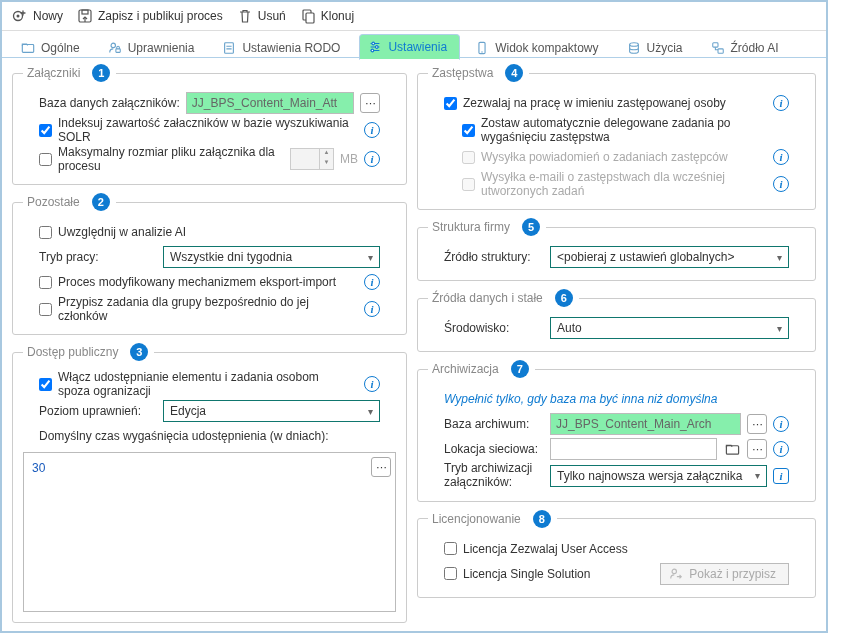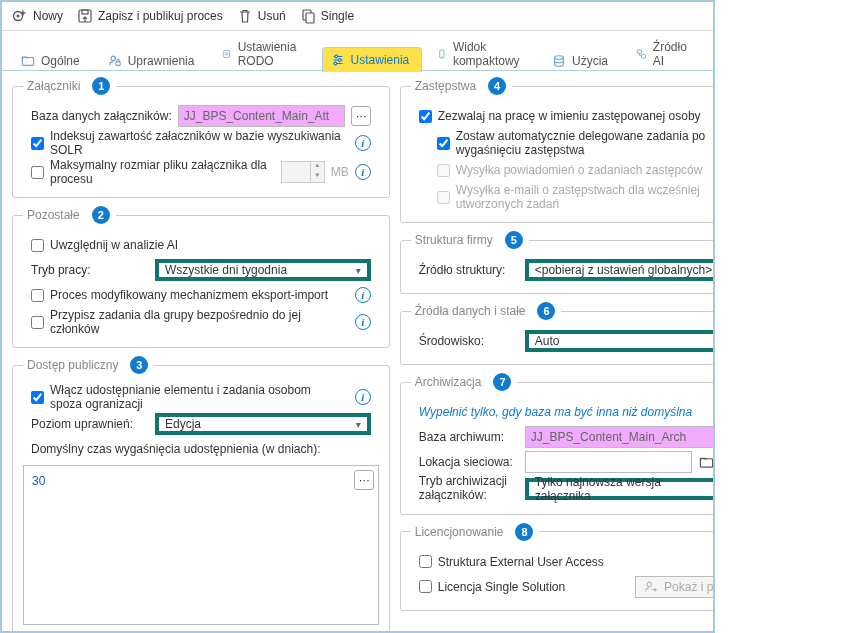--- a/index.html
+++ b/index.html
@@ -2,62 +2,62 @@
 <html><head>
   <meta charset="utf-8">
   <style>
     * { box-sizing: border-box; }
     body {
       margin: 0; padding: 0;
       font-family: "Segoe UI", Tahoma, sans-serif;
       font-size: 12px; color: #333;
       background: #fff;
     }
-    .frame { border: 2px solid #a8c8e0; width: 715px; height: 633px; overflow: hidden; }
+    .frame { border: 2px solid #a8c8e0; width: 828px; height: 633px; overflow: hidden; }
     .toolbar {
       display: flex; align-items: center; padding: 6px 10px; gap: 14px;
       border-bottom: 1px solid #ddd;
     }
     .toolbar-btn { display: flex; align-items: center; gap: 5px; cursor: pointer; color: #333; }
     .tabs {
       display: flex; align-items: flex-end; padding: 0 10px; gap: 6px;
       border-bottom: 1px solid #b0d0e8; margin-bottom: 6px;
     }
     .tab {
       display: flex; align-items: center; gap: 6px;
       padding: 5px 12px 5px 8px; cursor: pointer; color: #555;
       border: 1px solid transparent; border-bottom: none;
       border-radius: 4px 4px 0 0; position: relative; top: 3px;
     }
     .tab.active {
-      color: #0f7bd1; border-color: #b0d0e8; background: #fde047;
+      color: #0f7bd1; border-color: #b0d0e8; background: #86efac;
       border-bottom: 1px solid #fff;
     }
     .content { display: flex; padding: 0 10px 10px 10px; gap: 10px; }
     .col { flex: 1; display: flex; flex-direction: column; gap: 8px; }
     fieldset {
       border: 1px solid #ccc; border-radius: 3px; padding: 8px 10px 10px 10px; margin: 0;
       position: relative;
     }
     legend { color: #888; padding: 0 6px 0 4px; font-size: 12px; display:flex; align-items:center; gap:12px;}
     .badge {
       display: inline-flex; width: 18px; height: 18px; border-radius: 50%;
       background: #0f7bd1; color: #fff; align-items: center; justify-content: center;
       font-size: 11px; font-weight: bold;
     }
-    .row { display: flex; align-items: center; gap: 6px; min-height: 24px; margin: 1px 8px;}
+    .row { display: flex; align-items: center; gap: 6px; min-height: 24px; margin: 1px 16px;}
     .lbl { white-space: nowrap; }
     .lbl.gray { color: #aaa; text-align: center; }
     .txt {
       flex: 1; border: 1px solid #bbb; height: 22px; padding: 2px 5px;
       background: #fff; font-family: inherit; font-size: 12px;
     }
-    .txt.ro { background: #f0abfc; color: #666; }
+    .txt.ro { background: #86efac; color: #666; }
     .sel {
-      flex: 1; border: 4px solid #0f766e; height: 22px; padding: 0 20px 0 6px;
+      flex: 1; border: 1px solid #0f766e; height: 22px; padding: 0 20px 0 6px;
       background: #fff; position: relative; display: flex; align-items: center; color: #333;
     }
     .sel::after {
       content: "▾"; position: absolute; right: 6px; color: #666; font-size: 10px;
     }
     .chk { display: flex; align-items: center; gap: 6px; cursor: pointer; }
     .chk input { margin: 0; }
     .chk.dis { color: #aaa; }
     .info-icon {
       width: 16px; height: 16px; border-radius: 50%; background: #fff;
@@ -116,21 +116,21 @@
     <svg width="16" height="16" viewBox="0 0 16 16">
           <path d="M3 4h10M6 4V2.5h4V4M5 4l.5 10h5L11 4" fill="none" stroke="#555" stroke-width="1.2"></path>
         </svg>
     <span>Usuń</span>
   </div>
   <div class="toolbar-btn">
     <svg width="16" height="16" viewBox="0 0 16 16">
           <rect x="3" y="2" width="8" height="10" rx="1" fill="none" stroke="#555" stroke-width="1.2"></rect>
           <rect x="6" y="5" width="8" height="10" rx="1" fill="#fff" stroke="#555" stroke-width="1.2"></rect>
         </svg>
-    <span>Single</span>
+    <span>Klonuj</span>
   </div>
 </div>
 
 <div class="tabs">
   <div class="tab">
     <svg width="14" height="14" viewBox="0 0 16 16">
           <rect x="1.5" y="4" width="13" height="9" rx="1" fill="none" stroke="#6aa3cc" stroke-width="1.3"></rect>
           <path d="M1.5 5.5V3.5h5l1.2 1.5" fill="none" stroke="#6aa3cc" stroke-width="1.3"></path>
         </svg>
     <span>Ogólne</span>
@@ -390,21 +390,21 @@
     </fieldset>
 
     <fieldset>
       <legend>
             <span>Licencjonowanie</span>
             <span class="badge">8</span>
           </legend>
       <div class="row">
             <label class="chk">
               <input type="checkbox" style="">
-              <span>Struktura External User Access</span>
+              <span>Licencja Zezwalaj User Access</span>
             </label>
           </div>
       <div class="row">
         <label class="chk">
               <input type="checkbox" style="">
               <span>Licencja Single Solution</span>
             </label>
         <span style="flex:1"></span>
         <div class="btn-assign">
           <svg width="14" height="14" viewBox="0 0 16 16">

